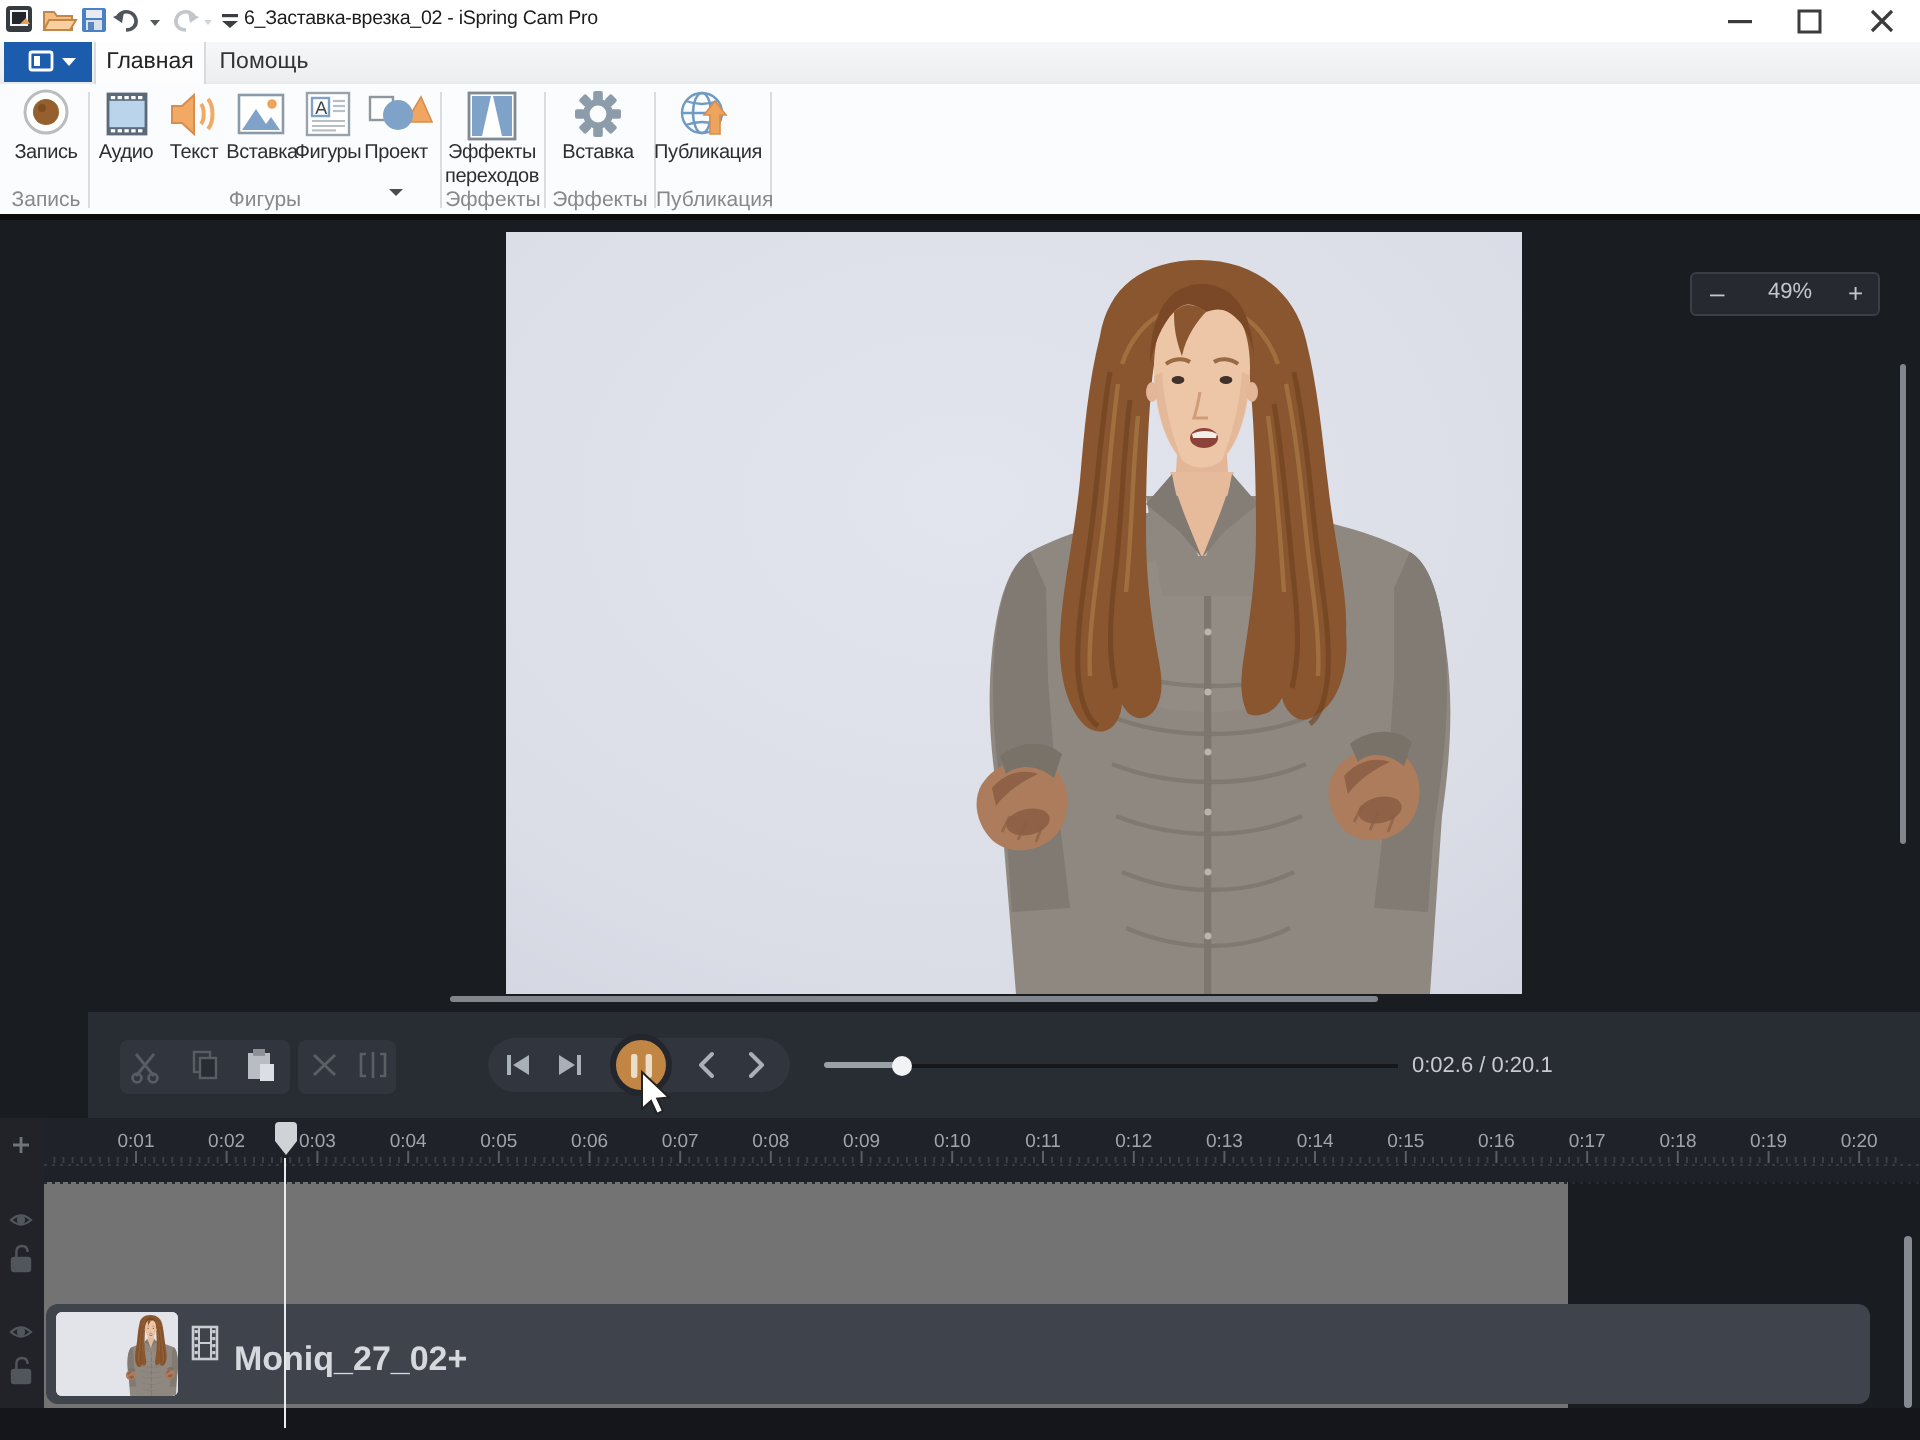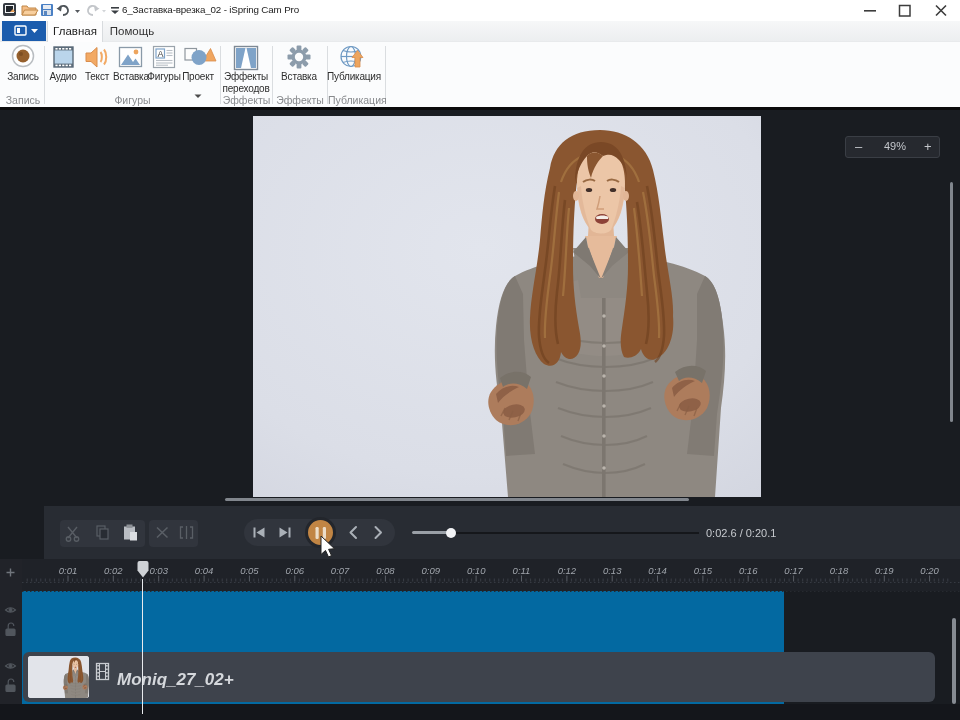--- a/index.html
+++ b/index.html
@@ -37,21 +37,21 @@
 #playbar { left:0; top:506px; width:960px; height:53px; background:#282c33;margin-left:44px; }
 .pgroup { top:14px; height:27px; background:#31353d; border-radius:4px; }
 #pill { left:200px; top:13px; width:151px; height:27px; background:#31353d; border-radius:14px; }
 #orangebtn { left:261px; top:11px; width:31px; height:31px; border-radius:50%; background:#c18544; border:3px solid #23262c; }
 #slider-track { left:368px; top:26px; width:287px; height:2px; background:#15171b; }
 #slider-fill { left:368px; top:25px; width:39px; height:3px; background:#9aa0a7; border-radius:2px;}
 #slider-thumb { left:402px; top:22px; width:10px; height:10px; border-radius:50%; background:#f2f3f5; }
 #timetext { left:662px; top:21px; font-size:11px; color:#c7cacf; }
 
 
-#timeline { left:0; top:559px; width:784px; height:161px; background:#0369a1;font-style:italic; }
+#timeline { left:0; top:559px; width:784px; height:161px; background:#737373; }
 #ruler { left:0; top:0; width:960px; height:24px; background:#1f2228; }
 #leftcol { left:0; top:0; width:22px; height:161px; background:#212329; }
 #band1 { left:22px; top:24px; width:938px; height:8px; background:#1e2127; }
 #cliprow { left:23px; top:93px; width:912px; height:50px; background:#3e434c; border-radius:6px; }
 #thumb { left:28px; top:97px; width:61px; height:42px; background:#e8eaee; border-radius:3px; overflow:hidden;}
 #clipname { left:117px; top:111px; font-size:17px; font-weight:bold; color:#d5d8dc; }
 #tvscroll { left:952px; top:59px; width:4px; height:86px; background:#868b92; border-radius:2px; }
 #playline { left:142px; top:20px; width:1px; height:135px; background:#e9ebee; }
 #playhead { left:136px; top:1px; }
 </style>

